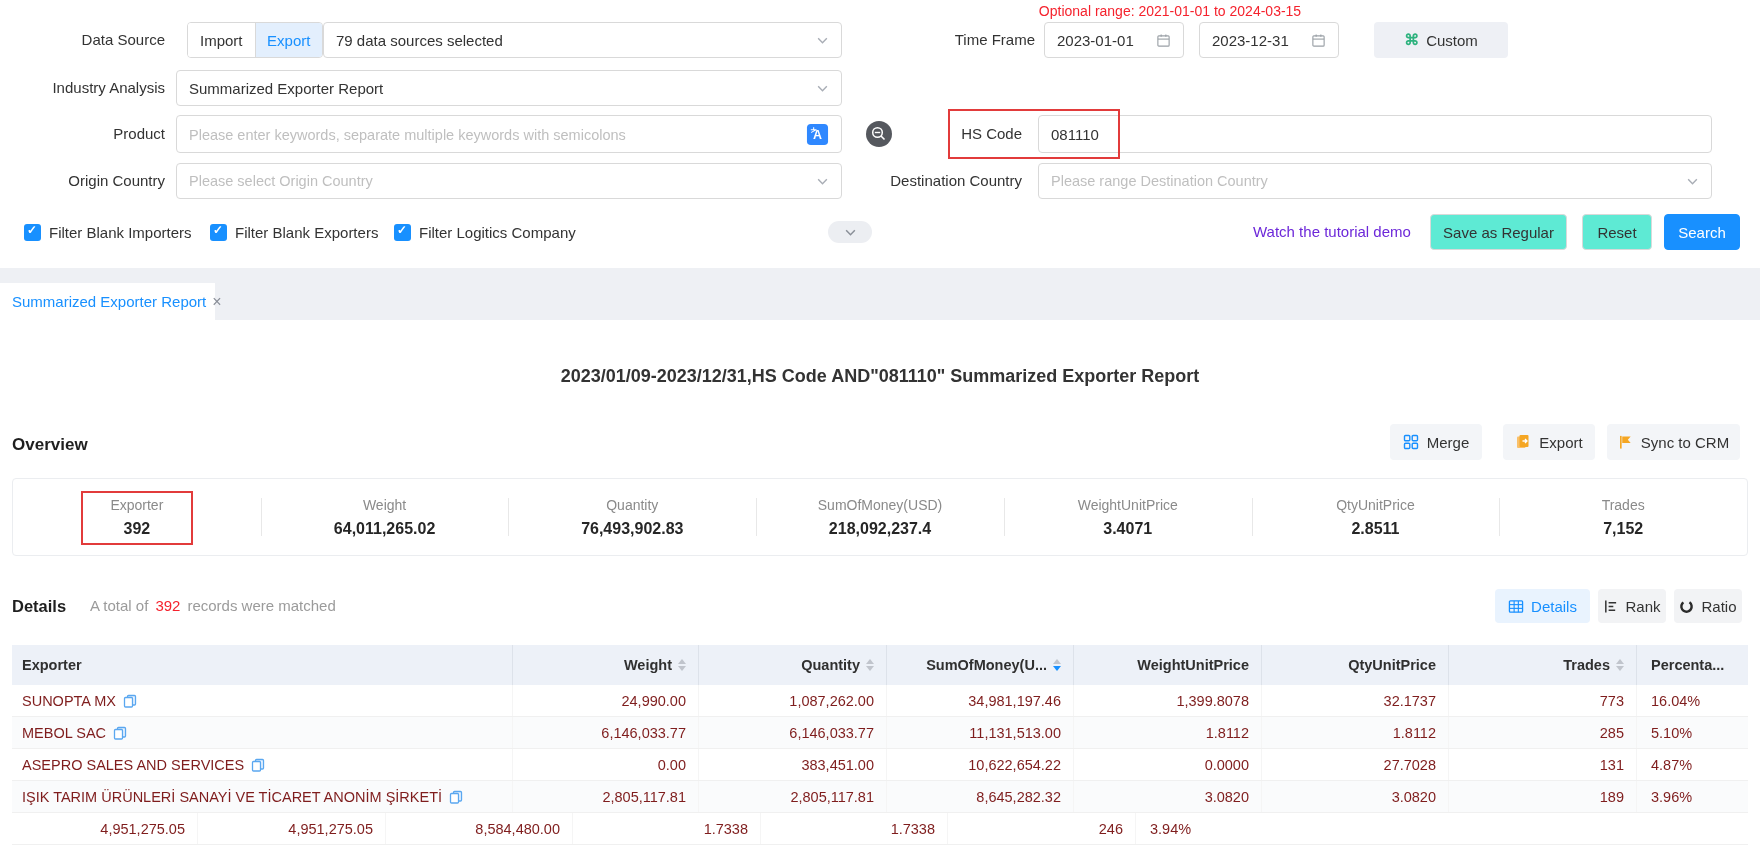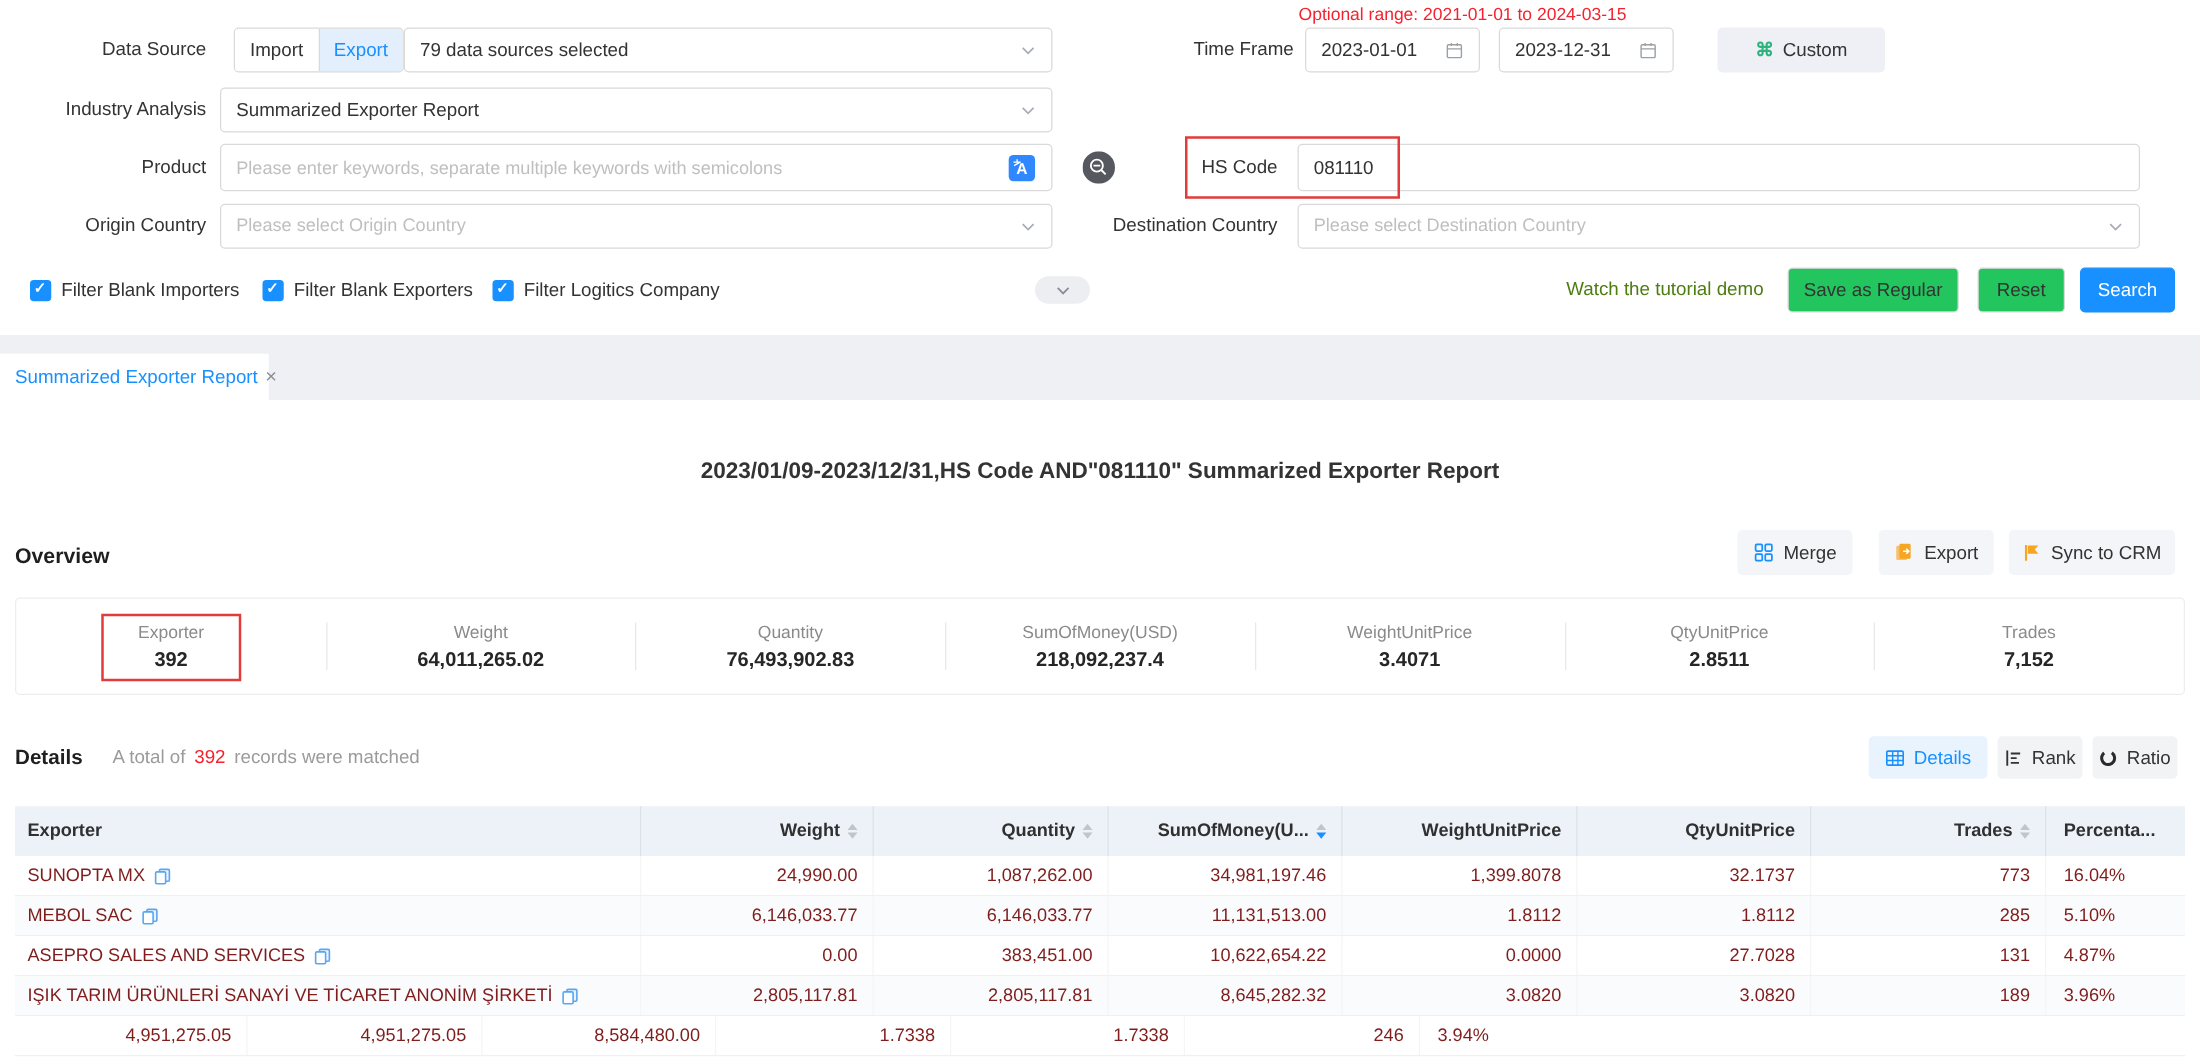--- a/index.html
+++ b/index.html
@@ -32,23 +32,23 @@
   input.raw::placeholder { color:#bfbfbf; font-size:14.5px; }
   .redbox { position:absolute; border:2px solid #e23b3b; z-index:5; pointer-events:none; }
 
   .cb { position:absolute; display:flex; align-items:center; height:36px; cursor:pointer; }
   .cb-box { width:17px; height:17px; background:#1890ff; border-radius:3px; position:relative; }
   .cb-box::after { content:"\2713"; position:absolute; left:3px; top:-1px; color:#fff;
                    font-size:12px; font-weight:bold; }
   .cb-label { margin-left:8px; font-size:15px; color:#333; }
   .pill { position:absolute; width:44px; height:22px; background:#eceef2; border-radius:11px;
           display:flex; align-items:center; justify-content:center; cursor:pointer; }
-  .link { position:absolute; color:#4d7c0f; font-size:15px; line-height:36px; cursor:pointer;text-align:center; }
+  .link { position:absolute; color:#6d28d9; font-size:15px; line-height:36px; cursor:pointer;text-align:center; }
   .btn { position:absolute; height:36px; border-radius:4px; display:flex; align-items:center;
-         justify-content:center; font-size:15px; color:#333; background:#22c55e;
+         justify-content:center; font-size:15px; color:#333; background:#5eead4;
          border:1px solid #d9d9d9; cursor:pointer; gap:7px; }
   .btn.graybg { background:#eef0f5; border:none; }
   .btn.primary { background:#1890ff; border-color:#1890ff; color:#fff; }
   .custom-glyph { color:#2eb27e; font-size:15px; font-weight:bold; }
 
   
   .tabbar { position:absolute; top:268px; left:0; right:0; height:52px; background:#eef0f4; }
   .tab { position:absolute; left:0; bottom:0; width:215px; height:37px; background:#fff;
          display:flex; align-items:center; padding:0 12px; cursor:pointer; }
   .tab-label { flex:1; color:#1890ff; font-size:15px; white-space:nowrap; }
@@ -196,21 +196,21 @@
     <div class="fld row4" style="left:176px;width:666px;">
       <span class="ph">Please select Origin Country</span>
       <span class="tail">
         <svg width="13" height="13" viewBox="0 0 12 12">
             <path d="M2 4 L6 8 L10 4" stroke="#a8adb5" stroke-width="1.3" fill="none"></path>
           </svg>
       </span>
     </div>
     <div class="f-label row4" style="left:860px;width:162px;">Destination Country</div>
     <div class="fld row4" style="left:1038px;width:674px;">
-      <span class="ph">Please select Destination Country</span>
+      <span class="ph">Please range Destination Country</span>
       <span class="tail">
         <svg width="13" height="13" viewBox="0 0 12 12">
             <path d="M2 4 L6 8 L10 4" stroke="#a8adb5" stroke-width="1.3" fill="none"></path>
           </svg>
       </span>
     </div>
 
     <div class="cb row5" style="left:24px;">
       <span class="cb-box"></span>
       <span class="cb-label">Filter Blank Importers</span>

